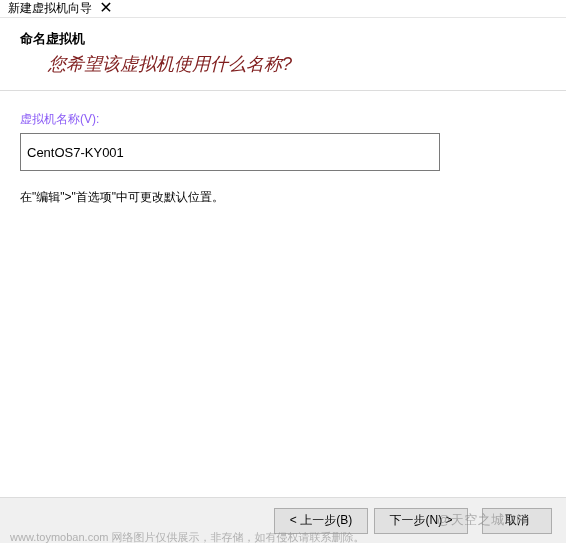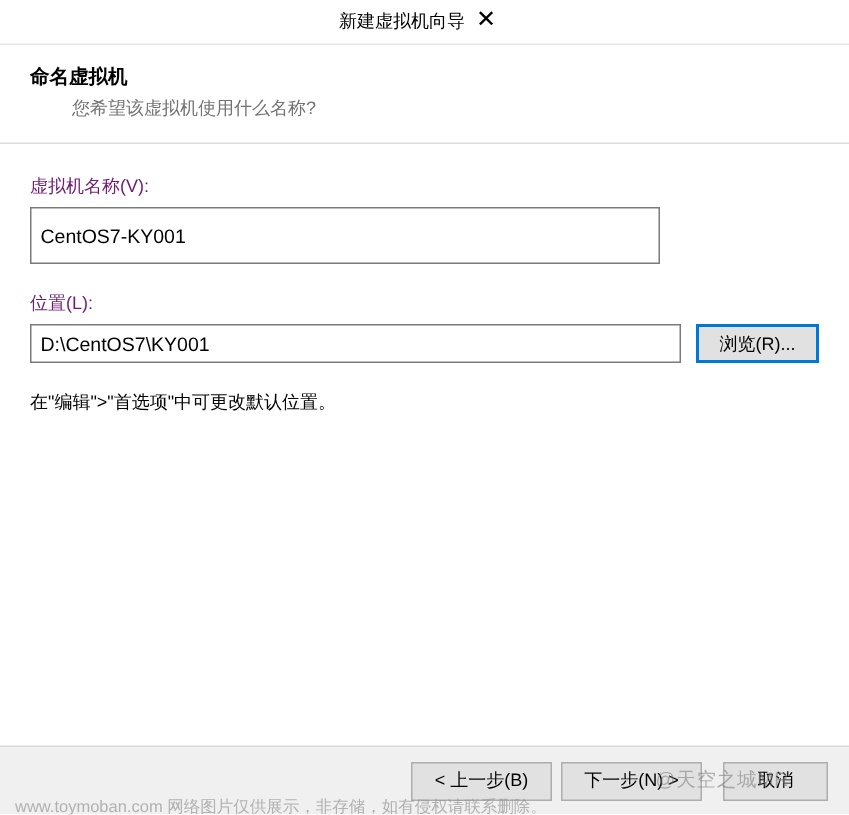--- a/index.html
+++ b/index.html
@@ -8,22 +8,22 @@
       font-size: 12px;
       background: #fff;
       width: 566px;
       height: 543px;
       overflow: hidden;
       position: relative;
     }
     .titlebar {
       display: flex;
       align-items: center;
-      justify-content: center;
-      height: 30px;
+      justify-content: flex-start;
+      height: 18px;
       padding: 0 10px 0 8px;
       border-bottom: 1px solid #e5e5e5;
     }
     .close-btn {
       font-size: 16px;
       font-family: Arial, sans-serif;
       width: 28px;
       height: 24px;
       text-align: center;
       line-height: 22px;
@@ -33,30 +33,31 @@
       padding: 12px 10px 14px 20px;
       border-bottom: 1px solid #dcdcdc;
     }
     .header-title {
       font-weight: bold;
       font-size: 13px;
       color: #000;
       margin-bottom: 4px;
     }
     .header-subtitle {
-      font-size: 12px;
-      color: #737373;
+      font-size: 18px;
+      color: #7f1d1d;
       padding-left: 28px;
+      font-style: italic;
     }
     .content {
       padding: 20px 20px 10px 20px;
     }
     .field-label {
       font-size: 12px;
-      color: #701a75;
+      color: #8b5cf6;
       margin-bottom: 5px;
       display: block;
     }
     .text-input {
       width: 420px;
       height: 26px;
       border: 1px solid #7a7a7a;
       padding: 18px 6px;
       font-size: 13px;
       font-family: inherit;
@@ -152,27 +153,20 @@
   <div class="header-subtitle">您希望该虚拟机使用什么名称?</div>
 </div>
 
 <div class="content">
 
   <div class="group">
     <label class="field-label">虚拟机名称(V):</label>
     <input type="text" class="text-input" value="CentOS7-KY001" style="">
   </div>
 
-  <div class="group">
-    <label class="field-label">位置(L):</label>
-    <div class="location-row">
-      <input type="text" class="location-input" value="D:\CentOS7\KY001" style="">
-      <button class="browse-btn">浏览(R)...</button>
-    </div>
-  </div>
 
   <div class="hint-text">在"编辑"&gt;"首选项"中可更改默认位置。</div>
 
 </div>
 
 <div class="footer">
   <button class="footer-btn">&lt; 上一步(B)</button>
   <button class="footer-btn">下一步(N) &gt;</button>
   <button class="footer-btn cancel">取消</button>
 </div>

